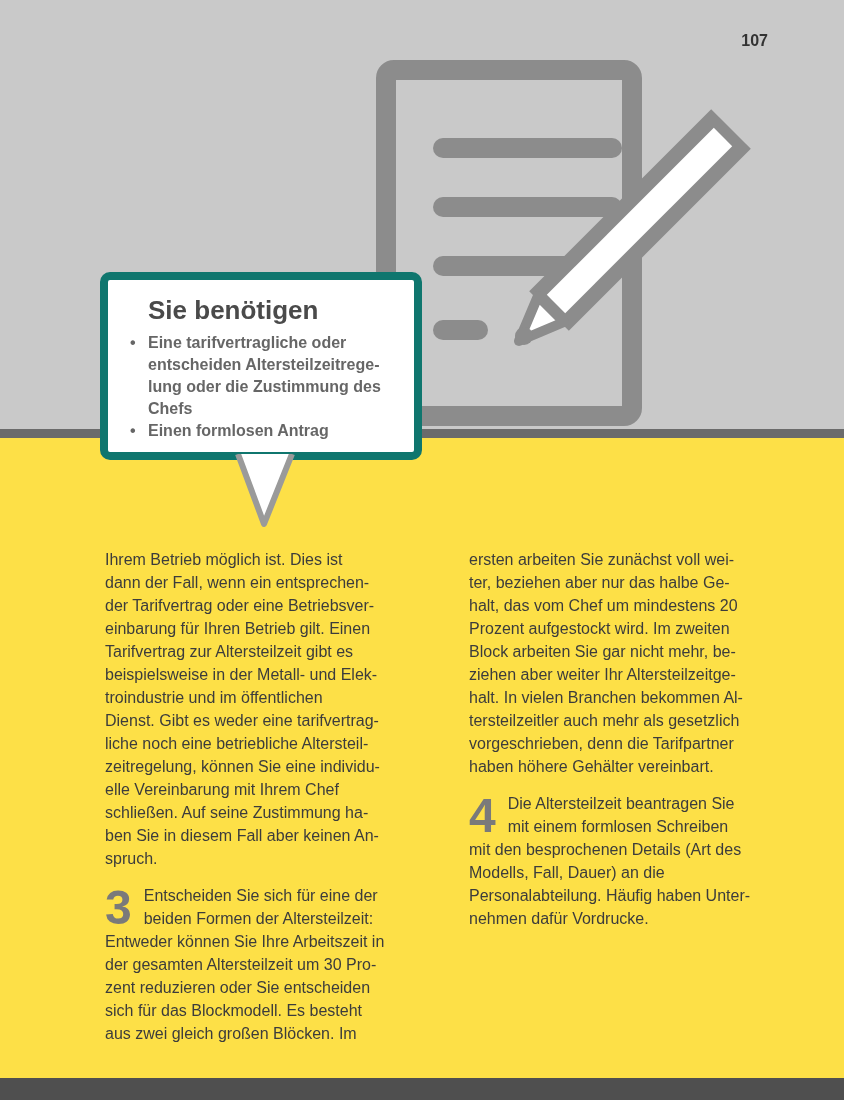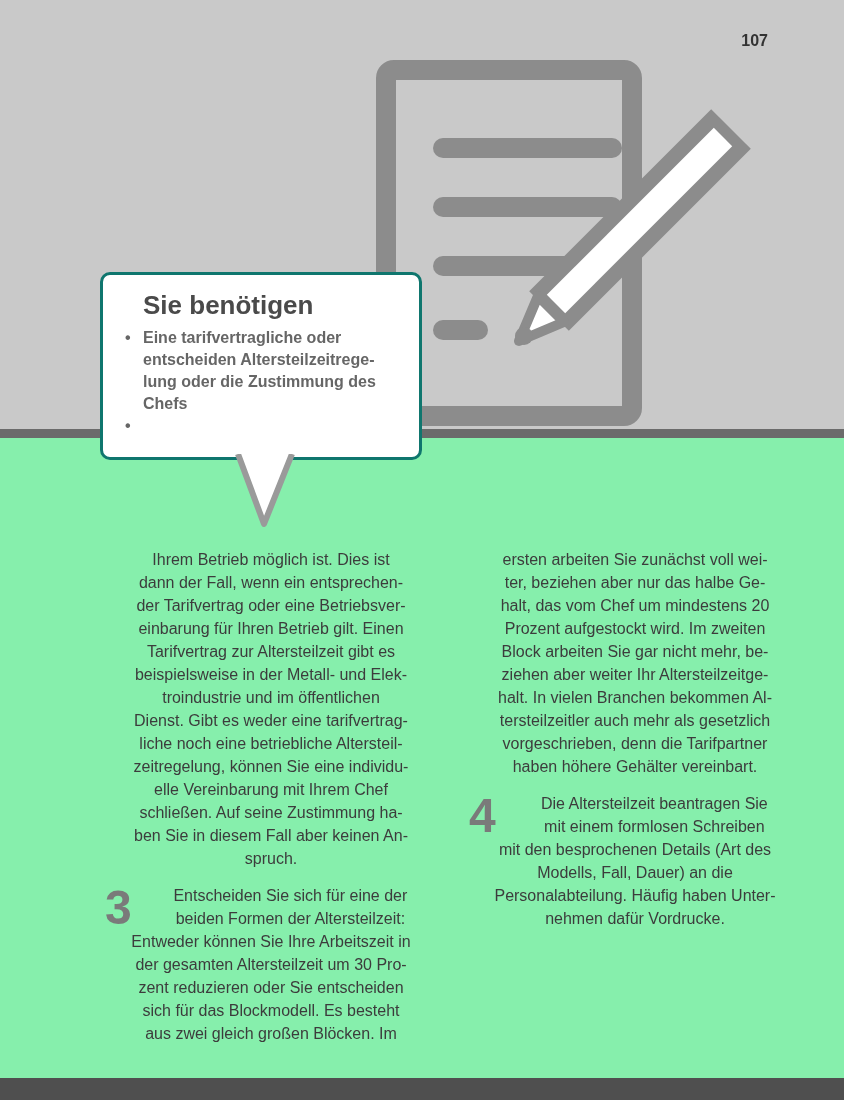--- a/index.html
+++ b/index.html
@@ -3,60 +3,60 @@
 <meta charset="utf-8">
 <style>
   * { margin: 0; padding: 0; box-sizing: border-box; }
   html, body { width: 844px; height: 1100px; }
   body {
     position: relative;
     background: #ffffff;
     font-family: "Liberation Sans", sans-serif;
     overflow: hidden;
   }
-  .page { position: absolute; inset: 0; background: #86efac; overflow: hidden; }
+  .page { position: absolute; inset: 0; background: #fde047; overflow: hidden; }
 
   
   .header {
     position: absolute; left: 0; top: 0; width: 844px; height: 430px;
     background: #c9c9c9;
   }
   .divider {
     position: absolute; left: 0; top: 429px; width: 844px; height: 9px;
     background: #6b6b6b;
   }
   .page-number {
     position: absolute; top: 32px; right: 76px;
     font-size: 16px; font-weight: bold; color: #333333; z-index: 2;
   }
   .illustration { position: absolute; left: 0; top: 0; width: 844px; height: 430px; }
 
   
   .callout {
     position: absolute; left: 100px; top: 272px; width: 322px; height: 188px;
-    background: #ffffff; border: 3px solid #0f766e; border-radius: 10px;
+    background: #ffffff; border: 8px solid #0f766e; border-radius: 10px;
     padding: 14px 20px 16px 22px; z-index: 5;
   }
   .callout-title {
     font-size: 26px; line-height: 32px; font-weight: bold; color: #4a4a4a;
     padding-left: 18px; margin-bottom: 6px;
   }
   .callout-bullet {
     display: flex; font-weight: bold; color: #666666;
     font-size: 16px; line-height: 22px;
   }
   .bullet-dot { width: 18px; flex: 0 0 18px; }
   .bullet-text { white-space: pre-line; }
   .callout-tail { position: absolute; left: 234px; top: 454px; z-index: 6; }
 
   
   .column-left  { position: absolute; left: 105px; top: 548px; width: 332px; }
   .column-right { position: absolute; left: 445px; top: 548px; width: 332px; margin-left: 24px; }
   .body-text, .step-text {
-    font-size: 16px; line-height: 23px; color: #3c3c3c; white-space: pre-line; text-align: center;
+    font-size: 16px; line-height: 23px; color: #3c3c3c; white-space: pre-line;
   }
   .step { margin-top: 14px; }
   .step-number {
     float: left; font-size: 48px; line-height: 44px; font-weight: bold;
     color: #7a7a7a; margin: 2px 12px 0 0;
   }
   .bottom-bar {
     position: absolute; left: 0; bottom: 0; width: 844px; height: 22px;
     background: #4f4f4f;
   }
@@ -92,20 +92,21 @@
     <div class="callout-title">Sie benötigen</div>
     <div class="callout-bullet">
       <span class="bullet-dot">•</span>
       <span class="bullet-text">Eine tarifvertragliche oder
 entscheiden Altersteilzeitrege-
 lung oder die Zustimmung des
 Chefs</span>
     </div>
     <div class="callout-bullet">
       <span class="bullet-dot">•</span>
+      <span class="bullet-text">Einen formlosen Antrag</span>
     </div>
   </div>
 
   <svg class="callout-tail" width="64" height="78" viewBox="0 0 64 78" xmlns="http://www.w3.org/2000/svg">
     <path d="M4,0 L30,70 L58,0" fill="#ffffff" stroke="#9a9a9a" stroke-width="6" stroke-linejoin="round"></path>
   </svg>
 
   <div class="column-left">
     <div class="body-text">Ihrem Betrieb möglich ist. Dies ist
 dann der Fall, wenn ein entsprechen-

